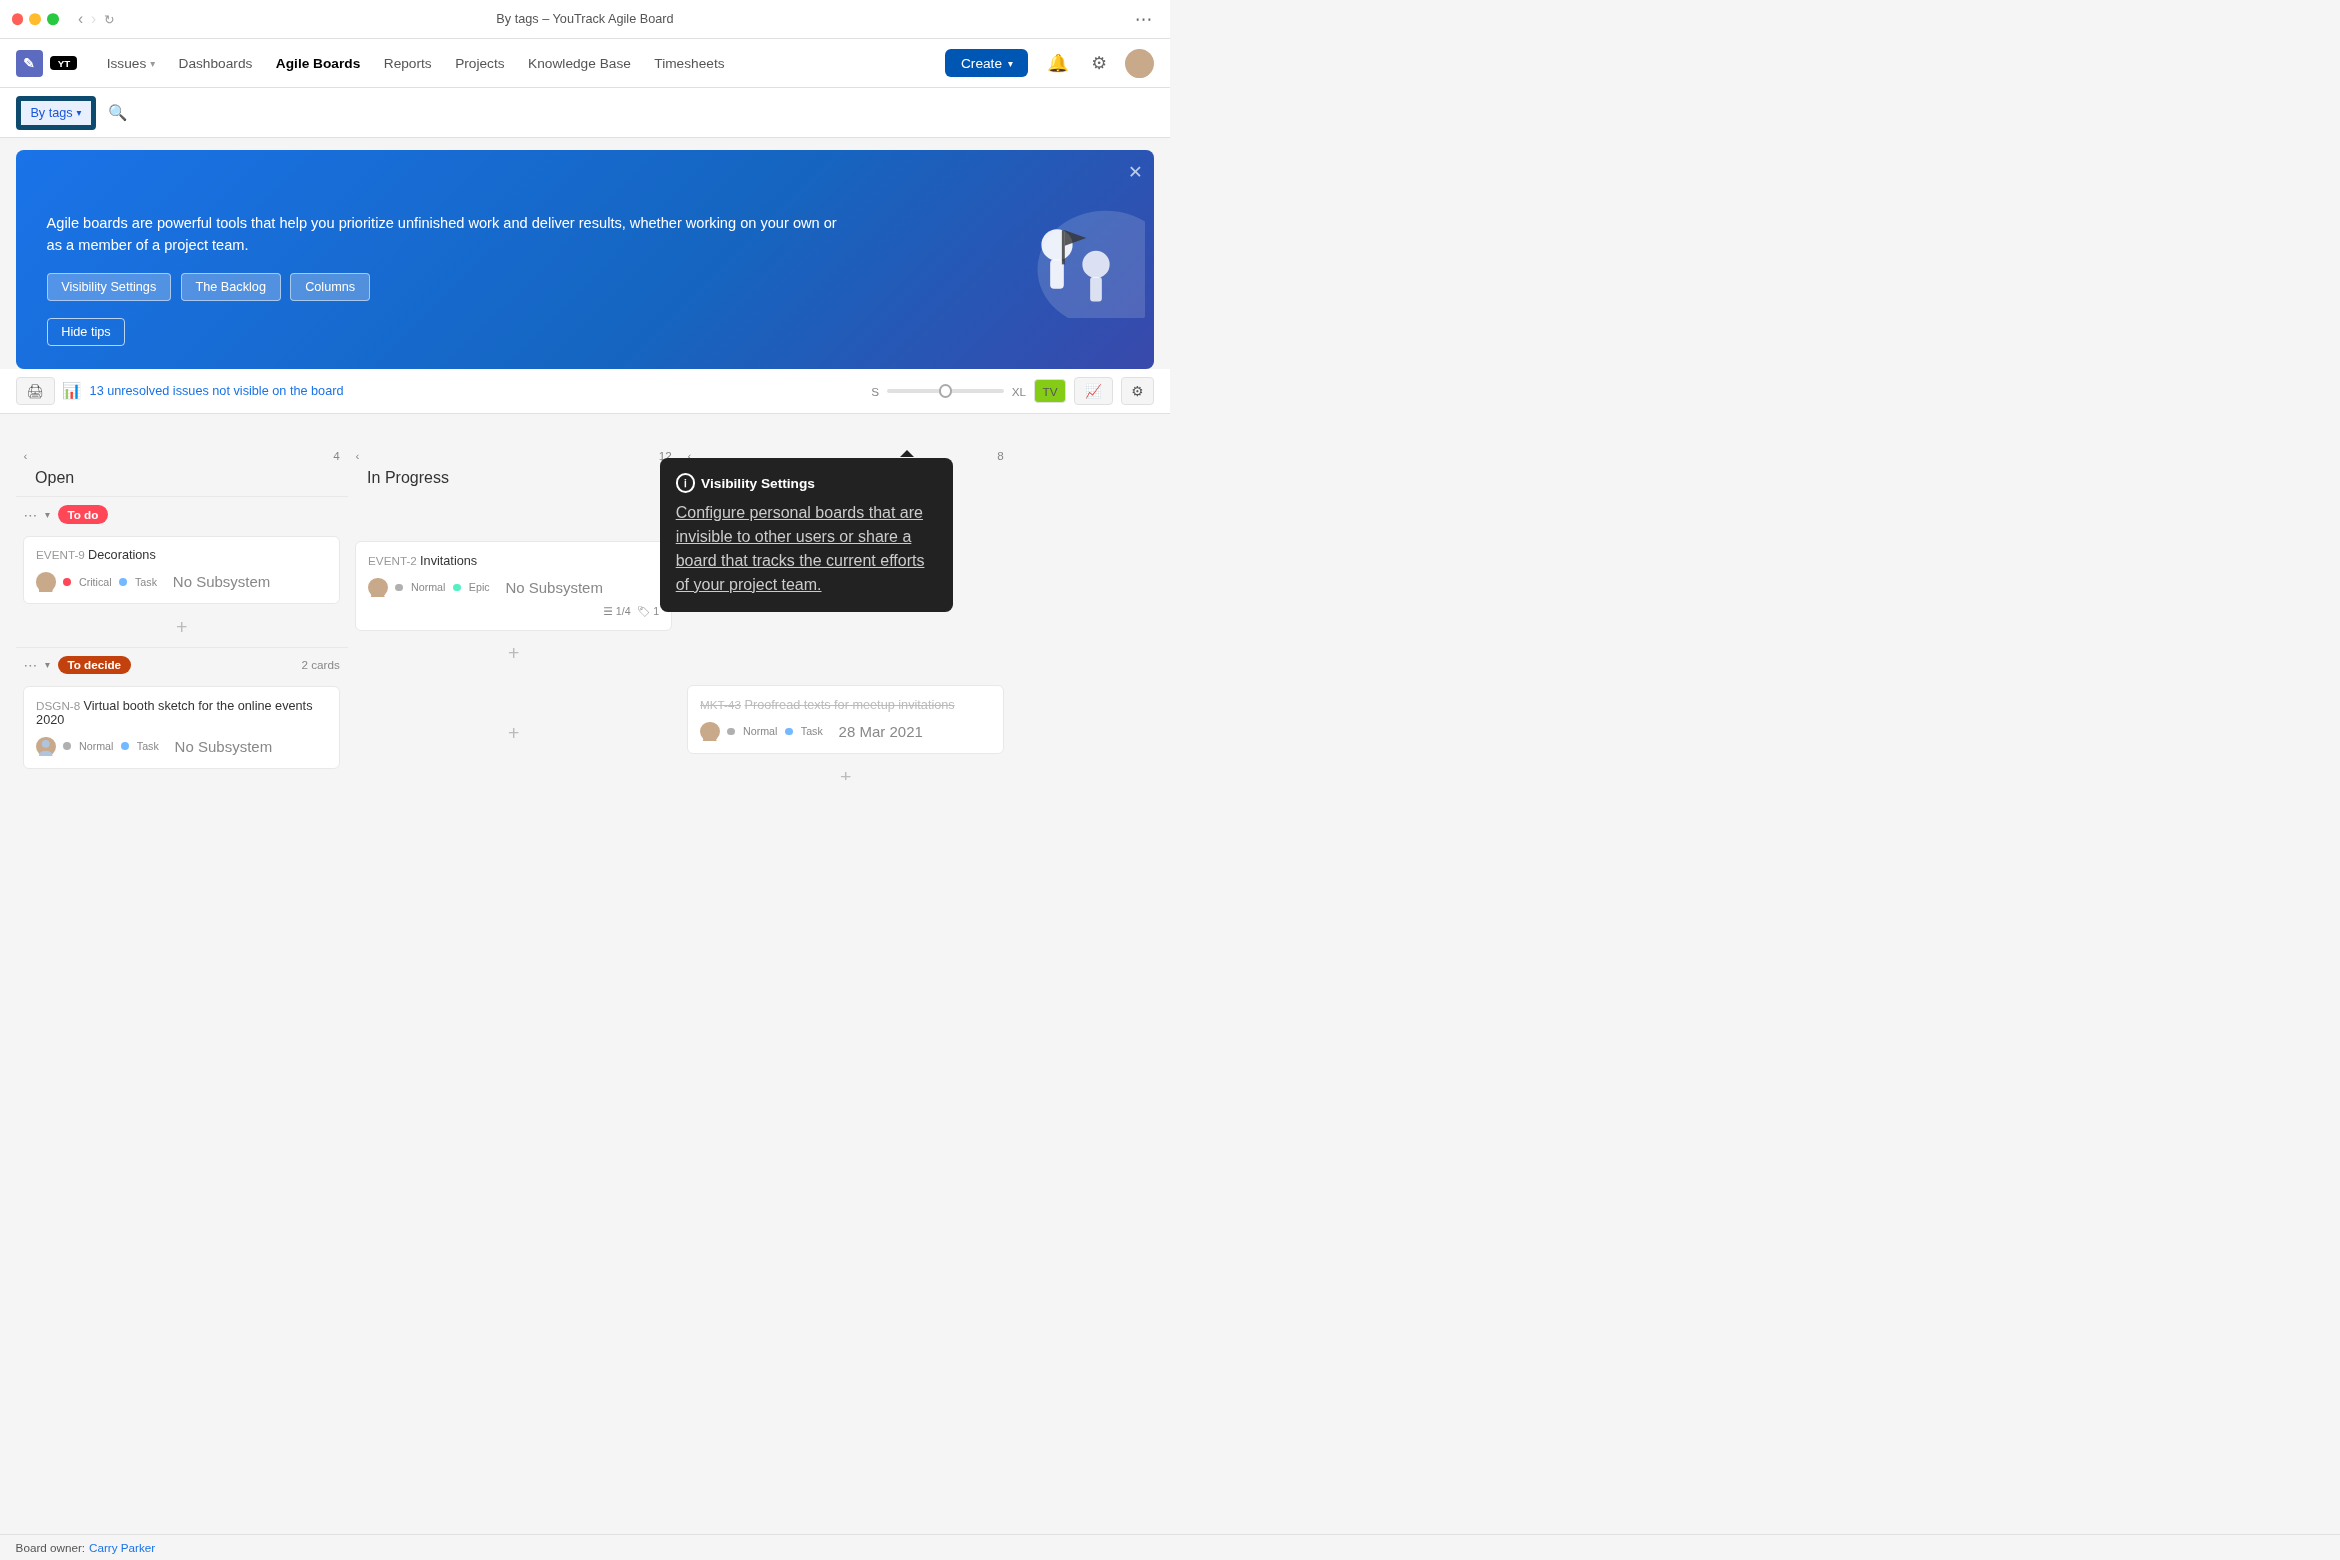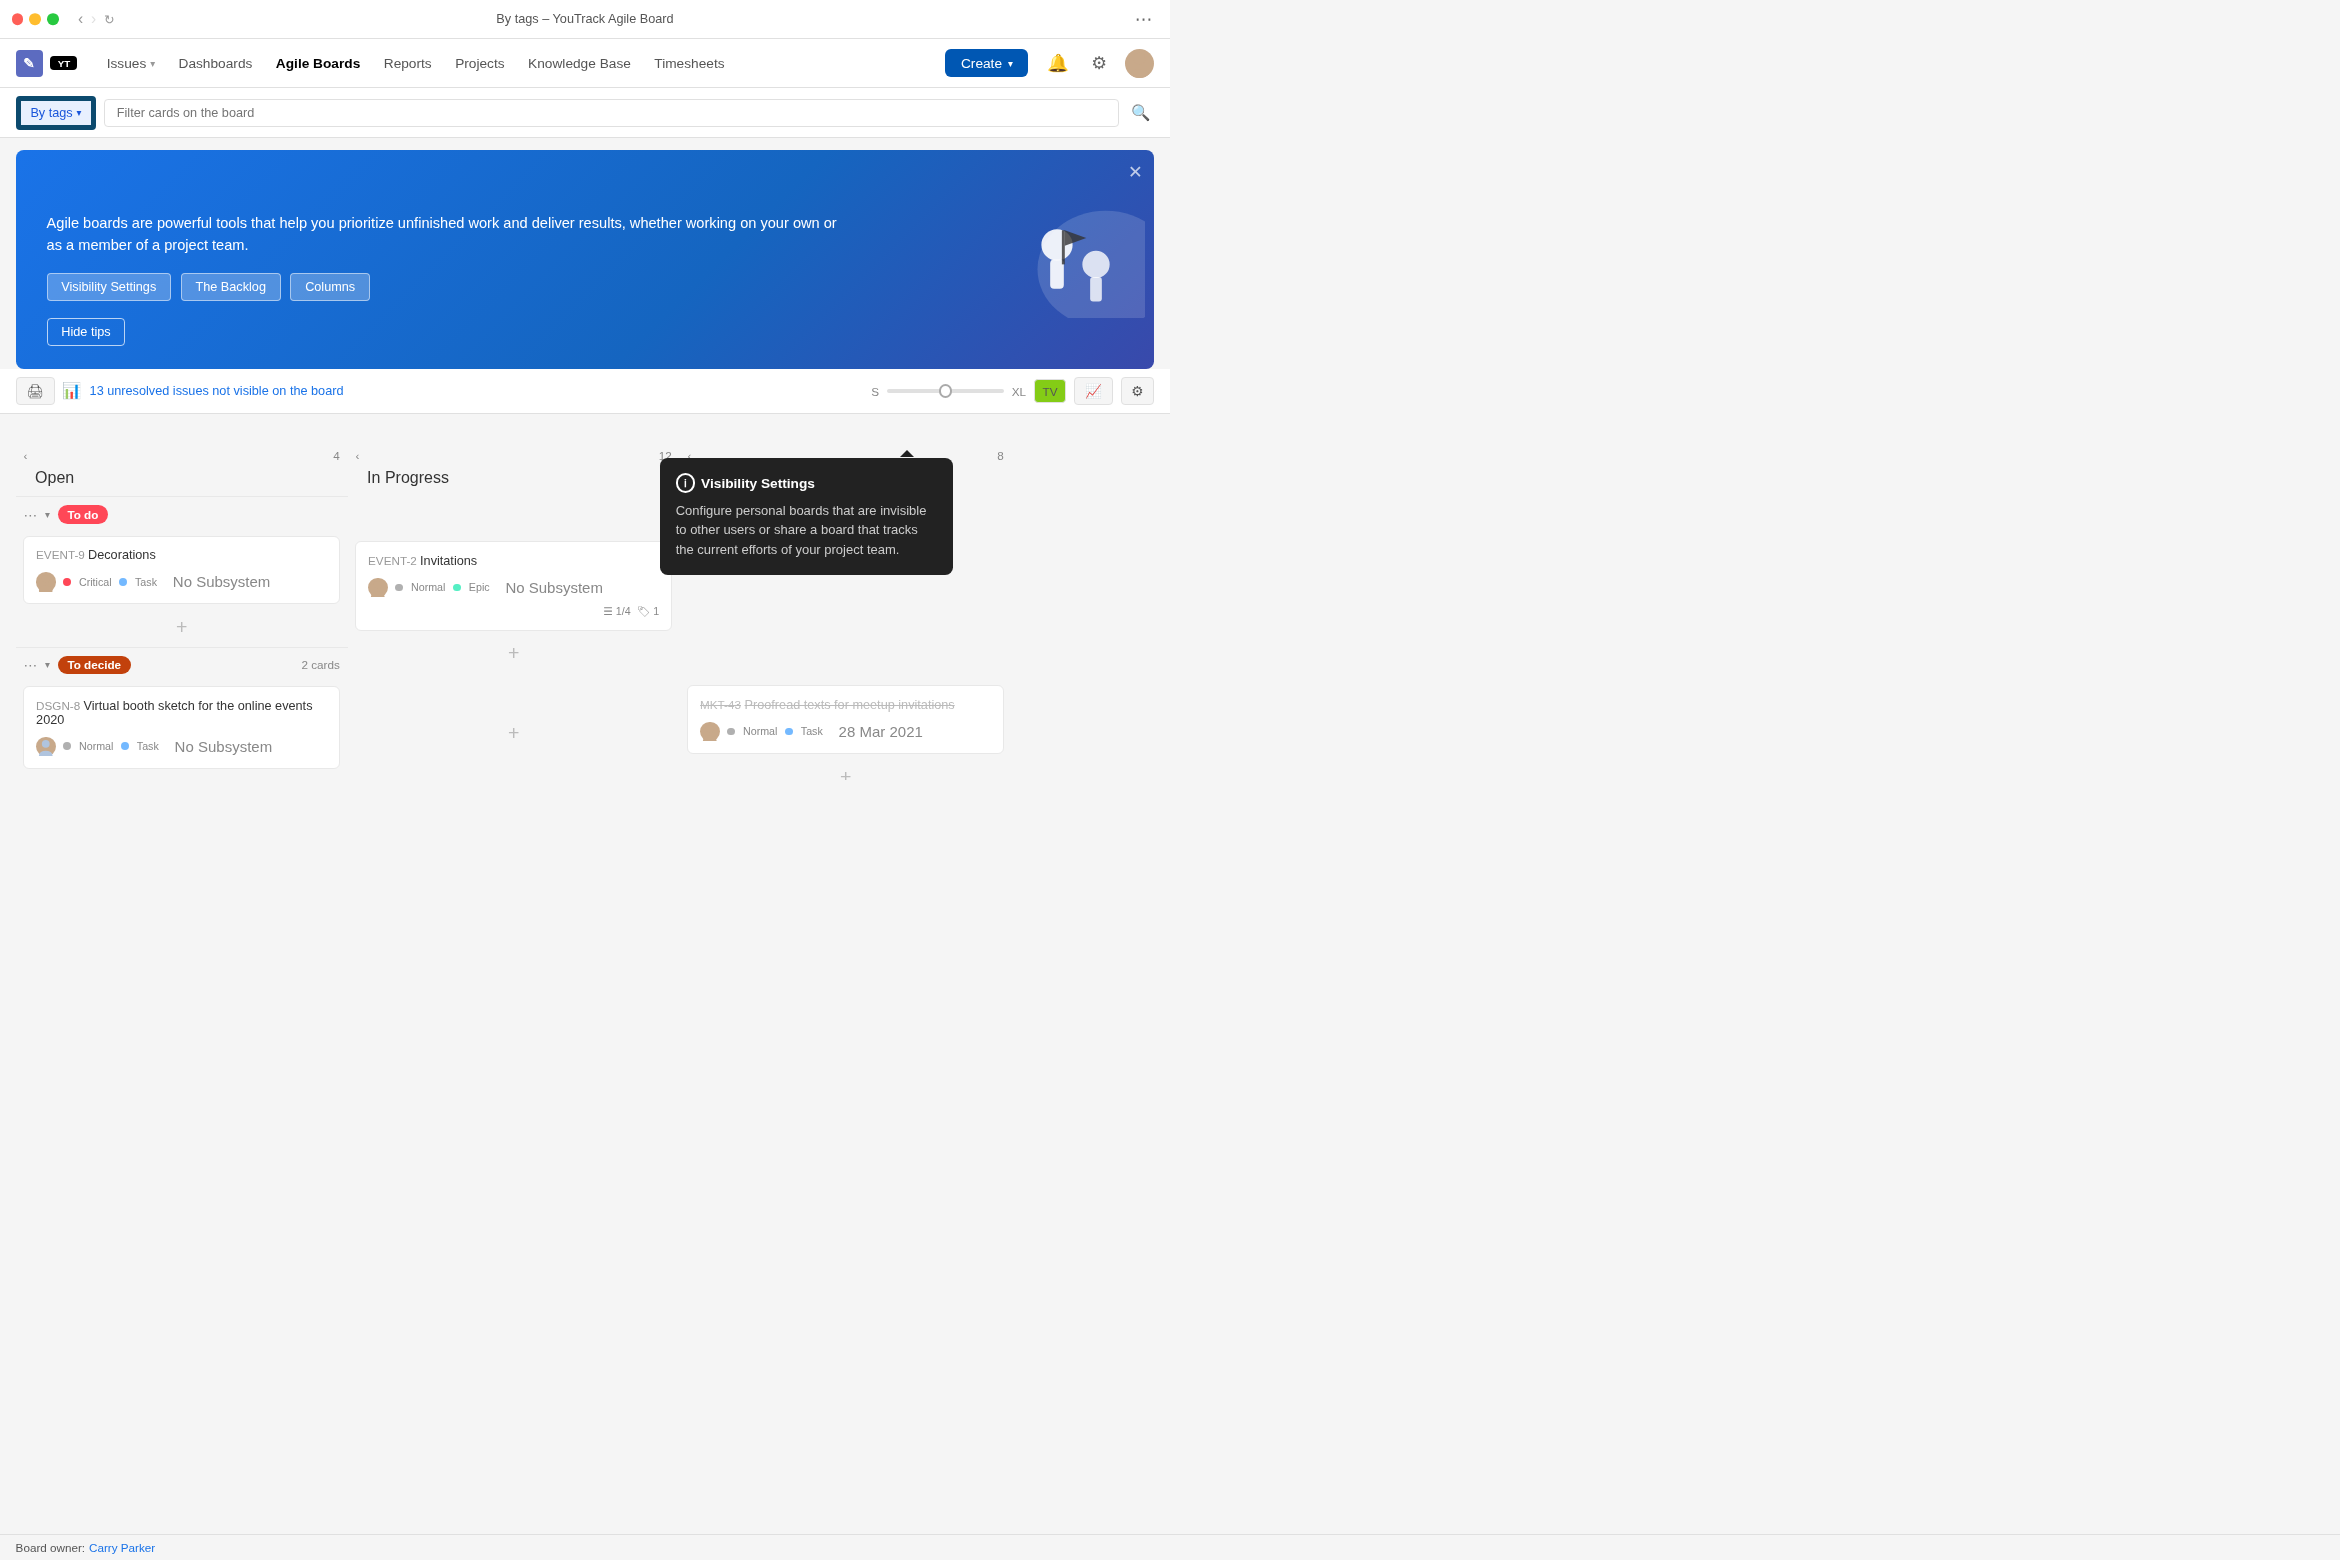--- a/index.html
+++ b/index.html
@@ -91,21 +91,21 @@
     .card-extras { display: flex; align-items: center; gap: 5.9px; margin-left: auto; }
     .card-checklist { font-size: 10.7px; color: #888; display: flex; align-items: center; gap: 2px; }
     .card-tags { font-size: 10.7px; color: #888; display: flex; align-items: center; gap: 2px; }
     .card-add { display: flex; align-items: center; justify-content: center; color: #bbb; font-size: 19.5px; cursor: pointer; padding: 3.9px; }
 
     
     .tooltip-popup { position: absolute; background: #222; color: #fff; border-radius: 7.8px; padding: 15.6px; width: 293px; z-index: 100; font-size: 12.7px; }
     .tooltip-popup::after { content: ''; position: absolute; top: -7.8px; right: 39px; border-left: 7.8px solid transparent; border-right: 7.8px solid transparent; border-bottom: 7.8px solid #222; }
     .tooltip-icon { display: inline-flex; align-items: center; justify-content: center; width: 19.5px; height: 19.5px; border-radius: 50%; border: 2px solid #fff; font-size: 10.7px; margin-right: 5.9px; flex-shrink: 0; }
     .tooltip-title { font-size: 13.7px; font-weight: 600; display: flex; align-items: center; margin-bottom: 7.8px; }
-    .tooltip-desc { font-size: 13px; line-height: 1.5; color: #ccc; }
+    .tooltip-desc { font-size: 16px; line-height: 1.5; color: #ccc; text-decoration: underline; }
 
     
     .status-bar { position: fixed; bottom: 0; left: 0; right: 0; background: #f5f5f5; border-top: 1px solid #e0e0e0; padding: 5.9px 15.6px; font-size: 11.7px; color: #555; display: flex; align-items: center; gap: 3.9px; }
     .status-link { color: #1a73e8; cursor: pointer; }
 
     
     .board-area::-webkit-scrollbar { height: 5.9px; }
     .board-area::-webkit-scrollbar-track { background: #f0f0f0; }
     .board-area::-webkit-scrollbar-thumb { background: #ccc; border-radius: 2.9px; }
   </style>
@@ -171,21 +171,20 @@
         </svg>
     </div>
   </div>
 </div>
 
 <div class="filter-bar">
   <button class="by-tags-btn">
     <span>By tags</span>
     <span style="font-size:9.8px;">▾</span>
   </button>
-  <input class="filter-input" type="text" placeholder="Filter cards on the board" style="">
   <button class="search-icon-btn">🔍</button>
 </div>
 
 <div class="banner" style="margin: 11.7px 15.6px 0;">
   <p class="banner-text">Agile boards are powerful tools that help you prioritize unfinished work and deliver results, whether working on your own or as a member of a project team.</p>
   <div class="banner-buttons">
     <button class="banner-btn">Visibility Settings</button>
     <button class="banner-btn">The Backlog</button>
     <button class="banner-btn">Columns</button>
   </div>

